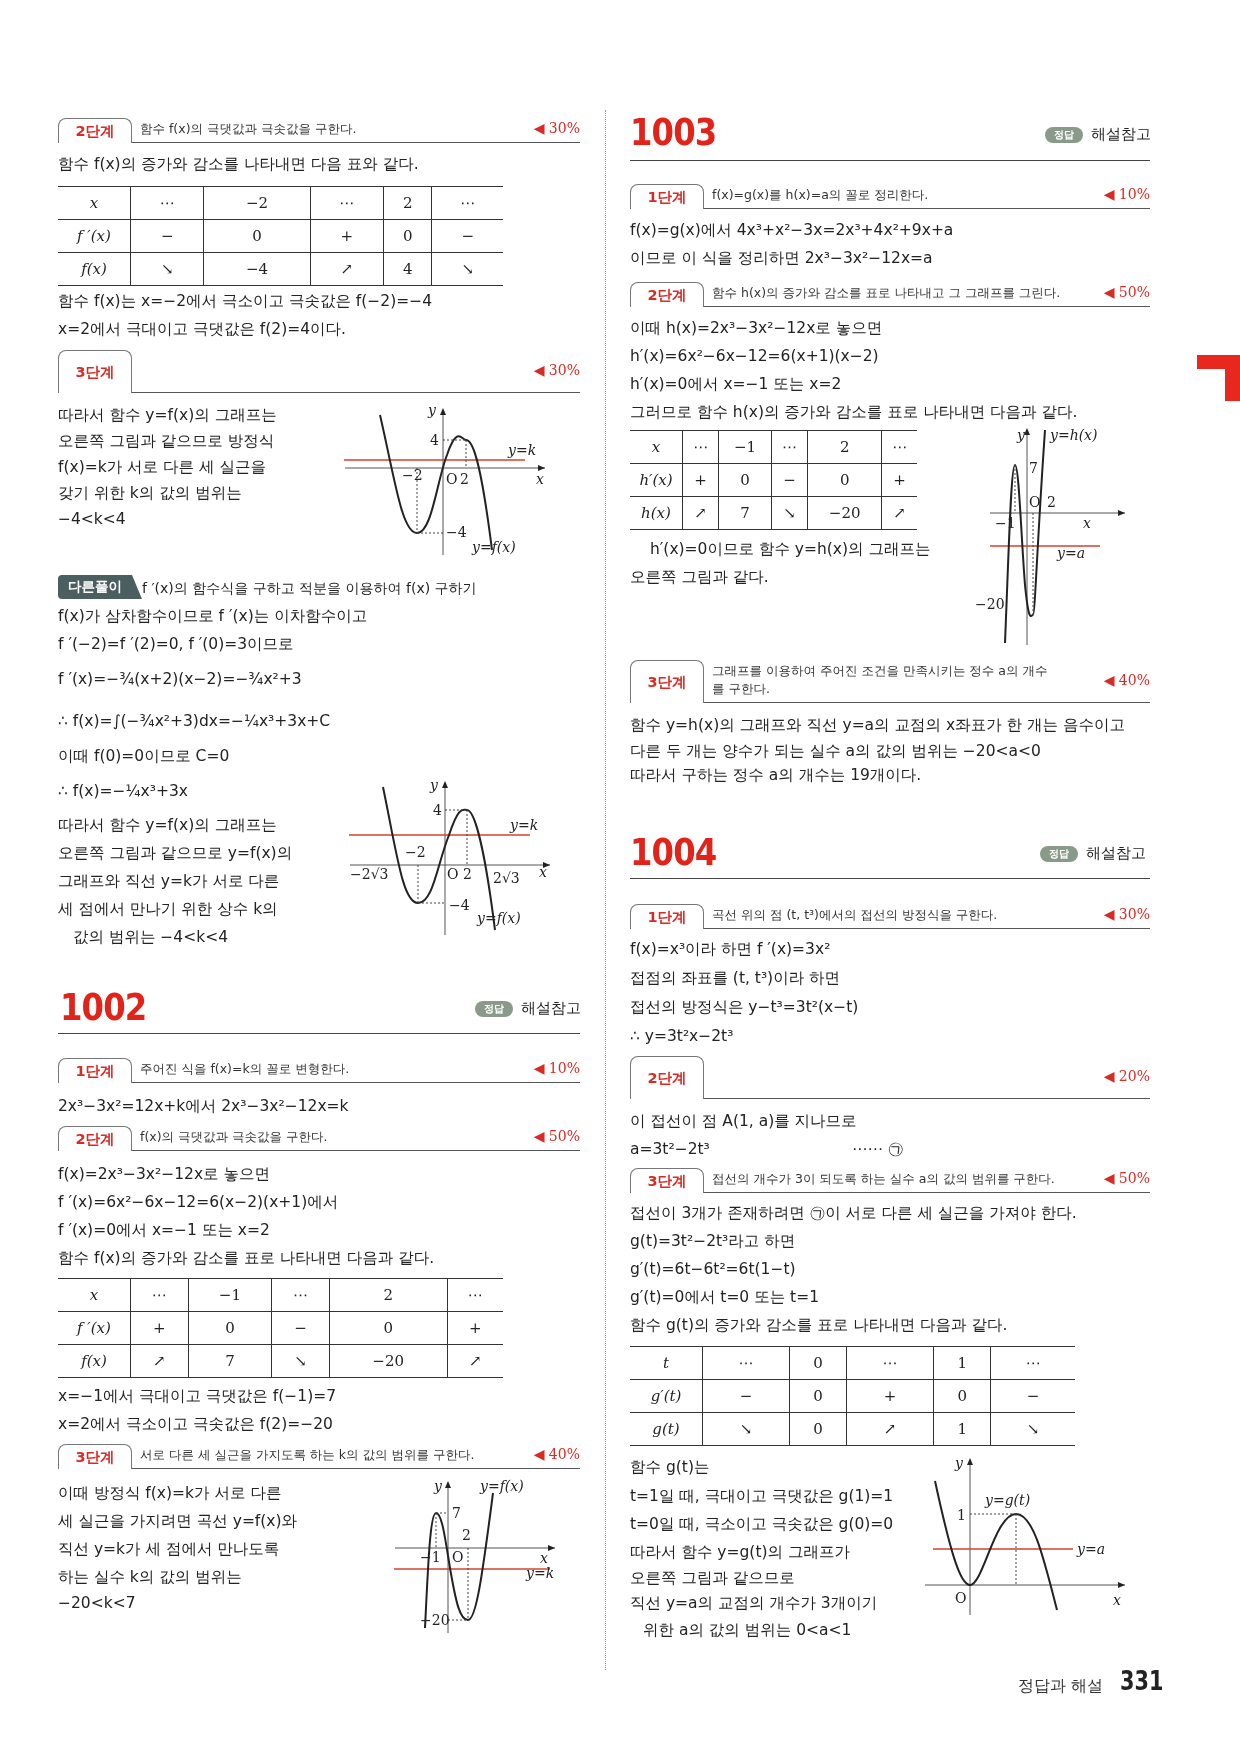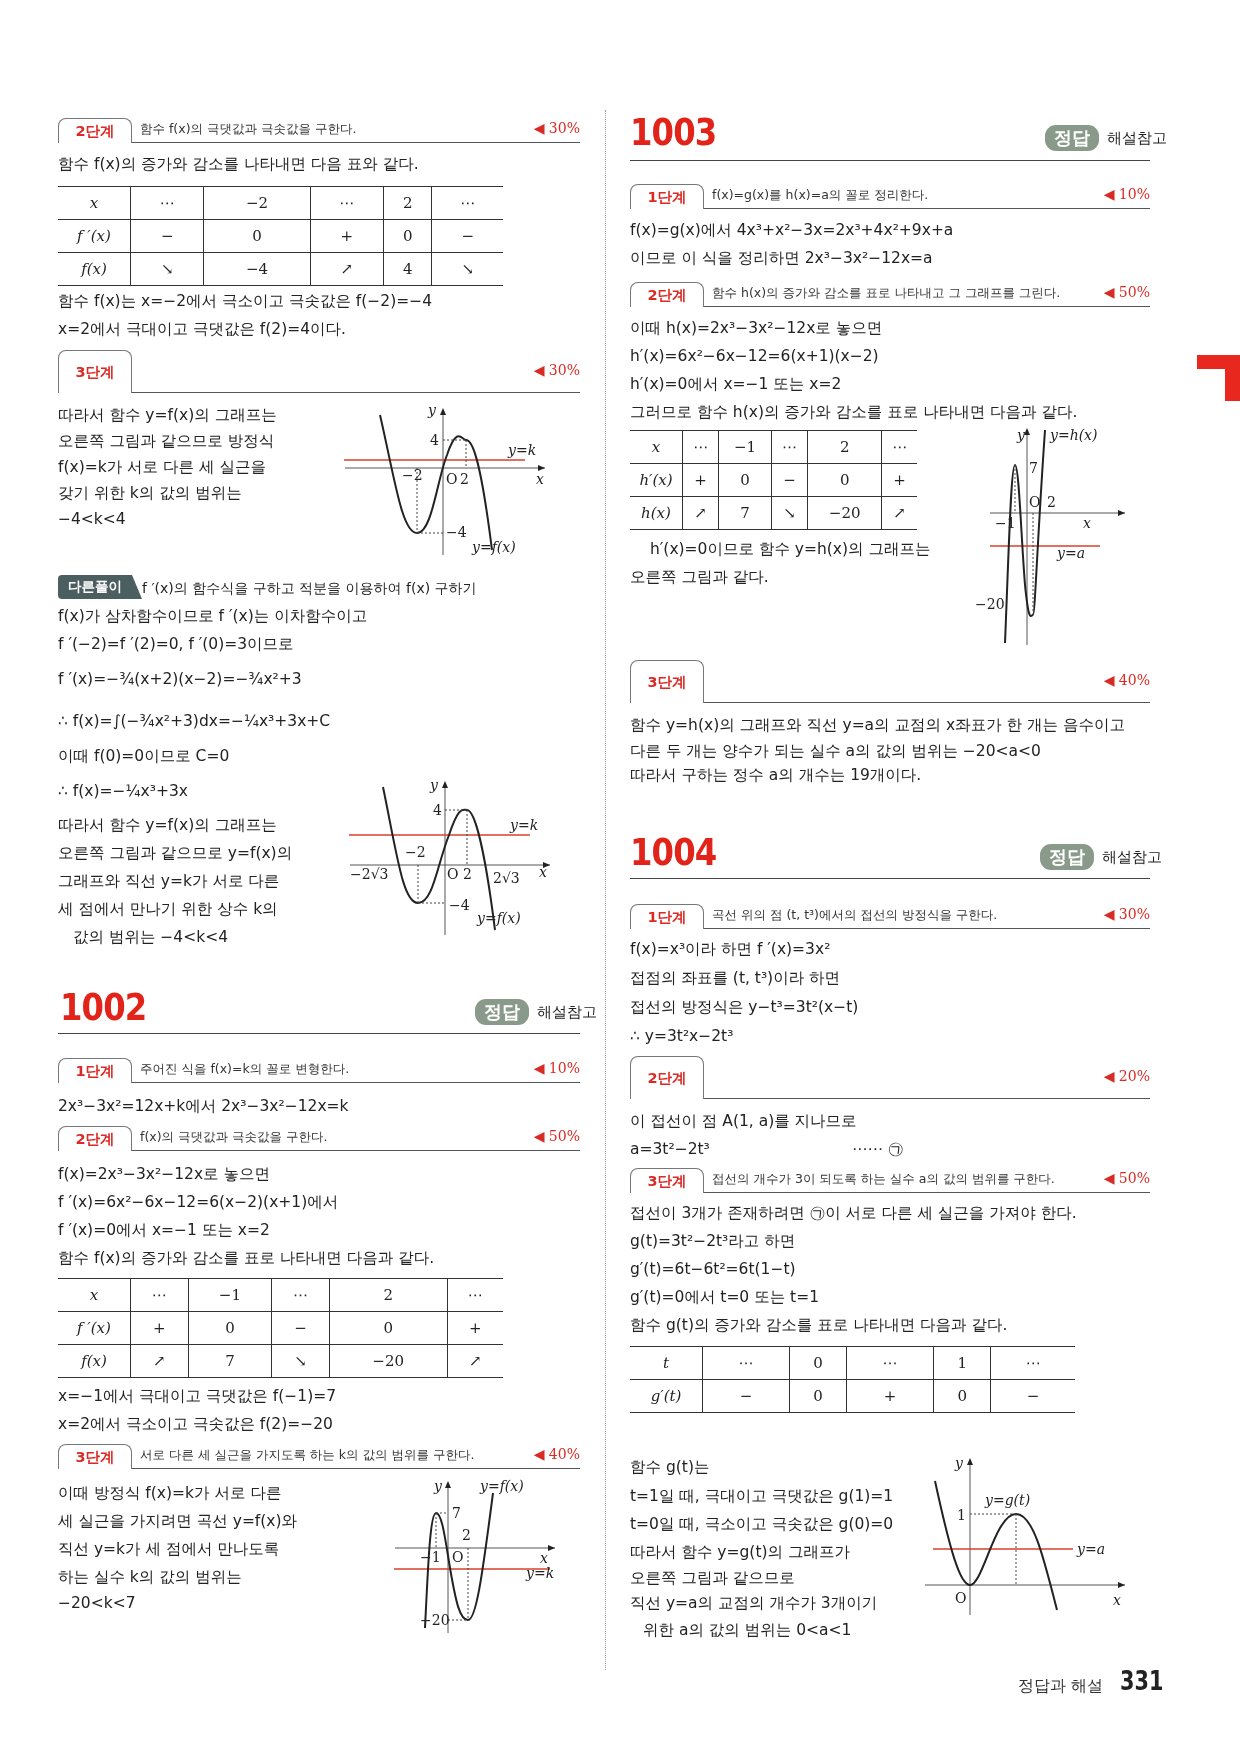--- a/index.html
+++ b/index.html
@@ -19,21 +19,21 @@
   .step.tall .step-badge { height:42px; line-height:42px; }
   .step-text { position:absolute; left:82px; top:4px; font-size:12.5px; color:#333; line-height:18px; white-space:nowrap; }
   .step-pct { position:absolute; right:0; top:4px; font-size:14px; color:#d92b25; font-family:"DejaVu Serif", serif; white-space:nowrap; }
   .step.tall .step-pct { top:14px; }
   .step.tall .step-text { top:4px; }
 
   .prob-num { position:absolute; font-family:"DejaVu Sans", sans-serif; font-weight:bold; font-size:38px; color:#e2231a;
               letter-spacing:-1px; transform:scaleX(0.85); transform-origin:left; }
   .prob-rule { position:absolute; height:0; border-top:1.5px solid #444; }
   .answer-pill { position:absolute; display:flex; align-items:center; gap:8px; font-size:15px; color:#222; }
-  .answer-pill .pill { background:#8a9a8a; color:#fff; border-radius:11px; padding:1px 9px; font-size:18px; font-weight:bold; }
+  .answer-pill .pill { background:#8a9a8a; color:#fff; border-radius:11px; padding:1px 9px; font-size:10px; font-weight:bold; }
 
   table.iv { position:absolute; border-collapse:collapse; font-family:"DejaVu Serif", serif; font-size:15px; }
   table.iv td { border-left:1px solid #333; text-align:center; height:32px; padding:0; }
   table.iv td:first-child { border-left:none; font-style:italic; }
   table.iv tr { border-bottom:1px solid #333; }
   table.iv tr:first-child { border-top:1.5px solid #333; }
   table.iv tr:last-child { border-bottom:1.5px solid #333; }
 
   .alt-badge { position:absolute; background:#4b5e60; color:#fff; font-weight:bold; font-size:13.5px; padding:3px 10px;
                border-radius:4px 0 0 4px; }
@@ -327,20 +327,24 @@
   <text x="72" y="82">2</text>
   <text x="20" y="103">−1</text>
   <text x="0" y="184">−20</text>
   <text class="it" x="108" y="103">x</text>
   <text class="it" x="82" y="133">y=a</text>
   <text class="it" x="75" y="15">y=h(x)</text>
 </svg>
 
 <div class="step tall" style="left:630px; top:658px; width:520px;">
   <div class="step-badge">3단계</div>
+  <div class="step-text">
+    <div>그래프를 이용하여 주어진 조건을 만족시키는 정수 a의 개수</div>
+    <div>를 구한다.</div>
+  </div>
   <div class="step-pct">◀  40%</div>
 </div>
 <div class="line" style="left:630px; top:714px;">함수 y=h(x)의 그래프와 직선 y=a의 교점의 x좌표가 한 개는 음수이고</div>
 <div class="line" style="left:630px; top:740px;">다른 두 개는 양수가 되는 실수 a의 값의 범위는 −20&lt;a&lt;0</div>
 <div class="line" style="left:630px; top:764px;">따라서 구하는 정수 a의 개수는 19개이다.</div>
 
 <div class="prob-num" style="left:630px; top:830px;">1004</div>
 <div class="answer-pill" style="left:1040px; top:844px;">
   <span class="pill">정답</span>
   <span>해설참고</span>
@@ -386,20 +390,28 @@
         <td>1</td>
         <td>⋯</td>
       </tr>
   <tr>
         <td>g′(t)</td>
         <td>−</td>
         <td>0</td>
         <td>+</td>
         <td>0</td>
         <td>−</td>
+      </tr>
+  <tr>
+        <td>g(t)</td>
+        <td>↘</td>
+        <td>0</td>
+        <td>↗</td>
+        <td>1</td>
+        <td>↘</td>
       </tr>
 </tbody>
   </table>
 
 <div class="line" style="left:630px; top:1456px;">함수 g(t)는</div>
 <div class="line" style="left:630px; top:1485px;">t=1일 때, 극대이고 극댓값은 g(1)=1</div>
 <div class="line" style="left:630px; top:1513px;">t=0일 때, 극소이고 극솟값은 g(0)=0</div>
 <div class="line" style="left:630px; top:1541px;">따라서 함수 y=g(t)의 그래프가</div>
 <div class="line" style="left:630px; top:1567px;">오른쪽 그림과 같으므로</div>
 <div class="line" style="left:630px; top:1592px;">직선 y=a의 교점의 개수가 3개이기</div>

